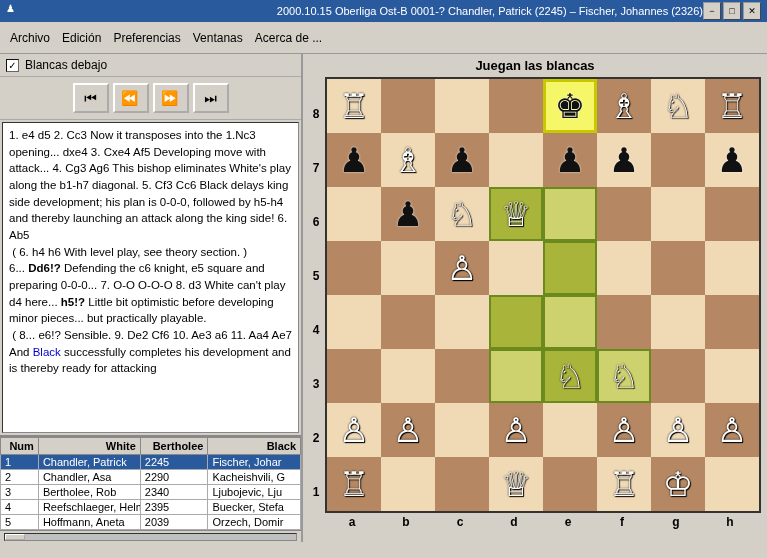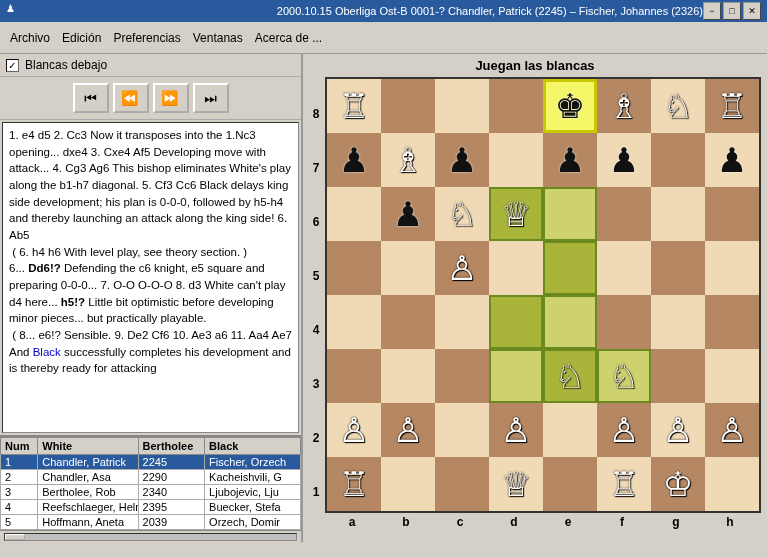--- a/index.html
+++ b/index.html
@@ -95,21 +95,21 @@
     
     .players-table {
       width: 100%;
       border-collapse: collapse;
       font-size: 11px;
     }
     .players-table th {
       background: #d4d0c8;
       border: 1px solid #888;
       padding: 2px 4px;
-      text-align: left;
+      text-align: right;
       font-weight: bold;
     }
     .players-table td {
       border: 1px solid #aaa;
       padding: 1px 4px;
       white-space: nowrap;
       overflow: hidden;
       max-width: 90px;
     }
     .players-table tr.selected td { background: #2a5a9e; color: white; }
@@ -272,21 +272,21 @@
             <th>White</th>
             <th>Bertholee</th>
             <th>Black</th>
           </tr>
         </thead>
         <tbody id="players-tbody">
         <tr class="selected">
               <td>1</td>
               <td>Chandler, Patrick</td>
               <td>2245</td>
-              <td>Fischer, Orzech</td>
+              <td>Fischer, Johar</td>
             </tr>
             <tr>
               <td>2</td>
               <td>Chandler, Asa</td>
               <td>2290</td>
               <td>Kacheishvili, G</td>
             </tr>
             <tr>
               <td>3</td>
               <td>Bertholee, Rob</td>

